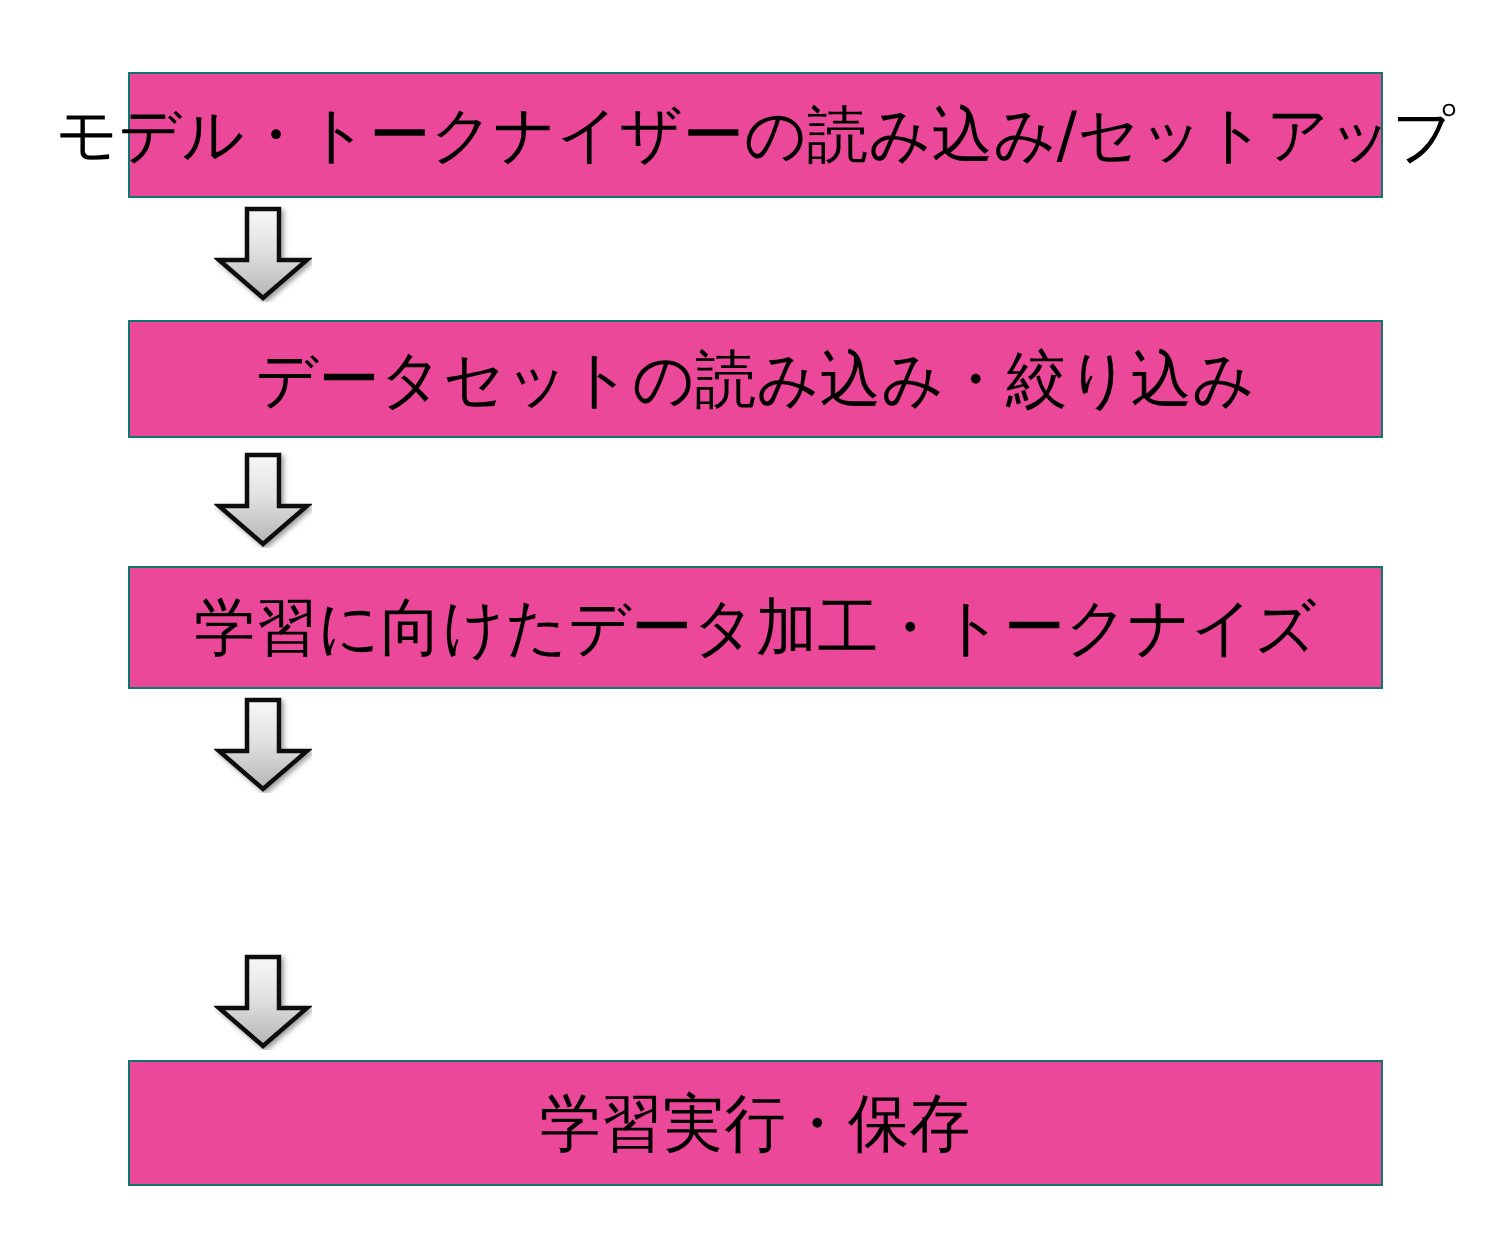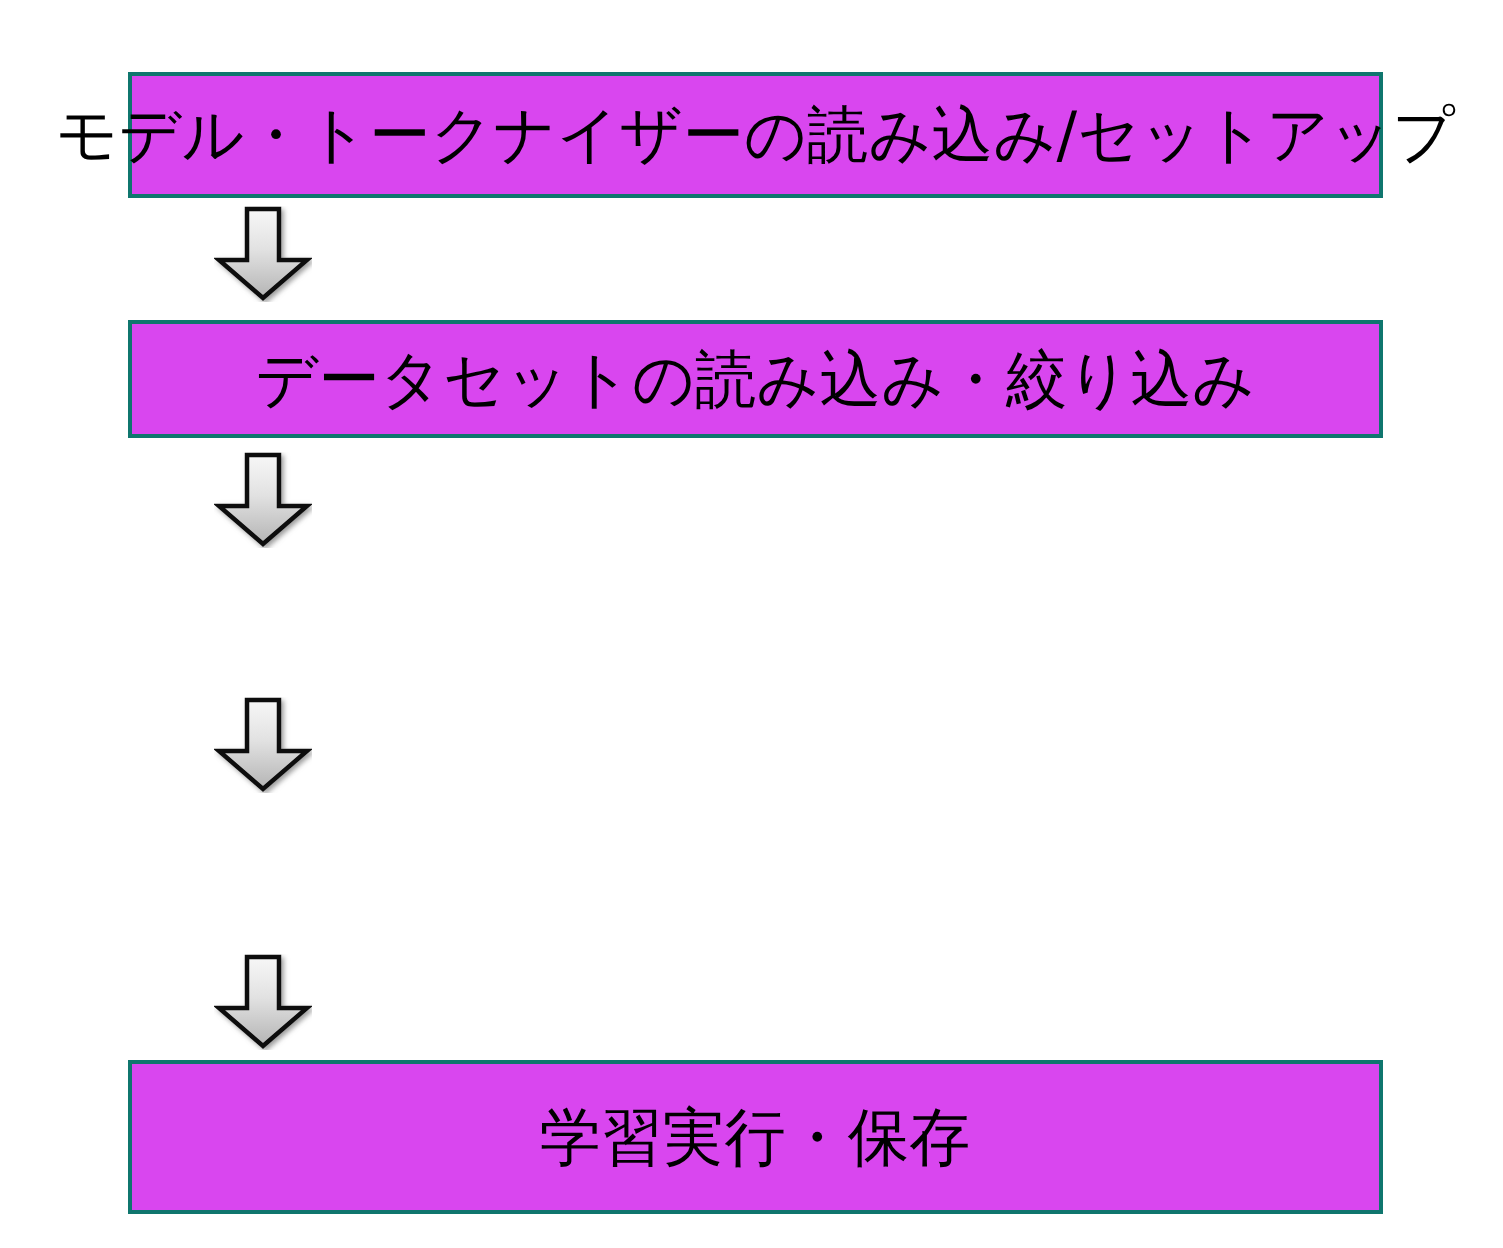--- a/index.html
+++ b/index.html
@@ -18,22 +18,22 @@
     background: #ffffff;
     overflow: hidden;
   }
 
   
   .node {
     position: absolute;
     left: 128px;
     width: 1255px;
     box-sizing: border-box;
-    background: #d946ef;
-    border: 4px solid #0f766e;
+    background: #ec4899;
+    border: 2px solid #0f766e;
     display: flex;
     align-items: center;
     justify-content: center;
   }
   .node-label {
     display: block;
     color: #000000;
     font-family: "DejaVu Sans", "Liberation Sans", sans-serif;
     font-weight: 400;
     font-size: 63px;
@@ -41,21 +41,21 @@
     letter-spacing: 0.5px;
     white-space: nowrap;
     transform: scaleX(0.97);
     transform-origin: center center;
   }
 
   .node-1 { top: 72px;   height: 126px; }
   .node-2 { top: 320px;  height: 118px; }
   .node-3 { top: 566px;  height: 123px; }
   .node-4 { top: 800px;  height: 136px; }
-  .node-5 { top: 1060px; height: 154px; text-align: right; }
+  .node-5 { top: 1060px; height: 126px; text-align: right; }
 
   
   .node-1 .node-label { font-size: 62px; transform: scaleX(0.985); }
 
   
   .arrow {
     position: absolute;
     left: 214px;
     width: 98px;
     height: 96px;
@@ -106,20 +106,23 @@
           <stop offset="100%" stop-color="#B4B4B4"></stop>
         </linearGradient>
         <filter id="arrowShadow2" x="-30%" y="-30%" width="180%" height="180%">
           <feDropShadow dx="2.5" dy="2.5" stdDeviation="2.6" flood-color="#7a7a7a" flood-opacity="0.75"></feDropShadow>
         </filter>
       </defs>
       <polygon points="33,3 65,3 65,54 93,54 49,92 5,54 33,54" fill="url(#arrowGrad2)" stroke="#0A0A0A" stroke-width="4.5" stroke-linejoin="miter" filter="url(#arrowShadow2)"></polygon>
     </svg>
   </div>
 
+  <div class="node node-3">
+    <span class="node-label">学習に向けたデータ加工・トークナイズ</span>
+  </div>
 
   <div class="arrow arrow-3">
     <svg viewBox="0 0 98 96" xmlns="http://www.w3.org/2000/svg">
       <defs>
         <linearGradient id="arrowGrad3" x1="0" y1="0" x2="0" y2="1">
           <stop offset="0%" stop-color="#F7F7F7"></stop>
           <stop offset="45%" stop-color="#E2E2E2"></stop>
           <stop offset="100%" stop-color="#B4B4B4"></stop>
         </linearGradient>
         <filter id="arrowShadow3" x="-30%" y="-30%" width="180%" height="180%">

